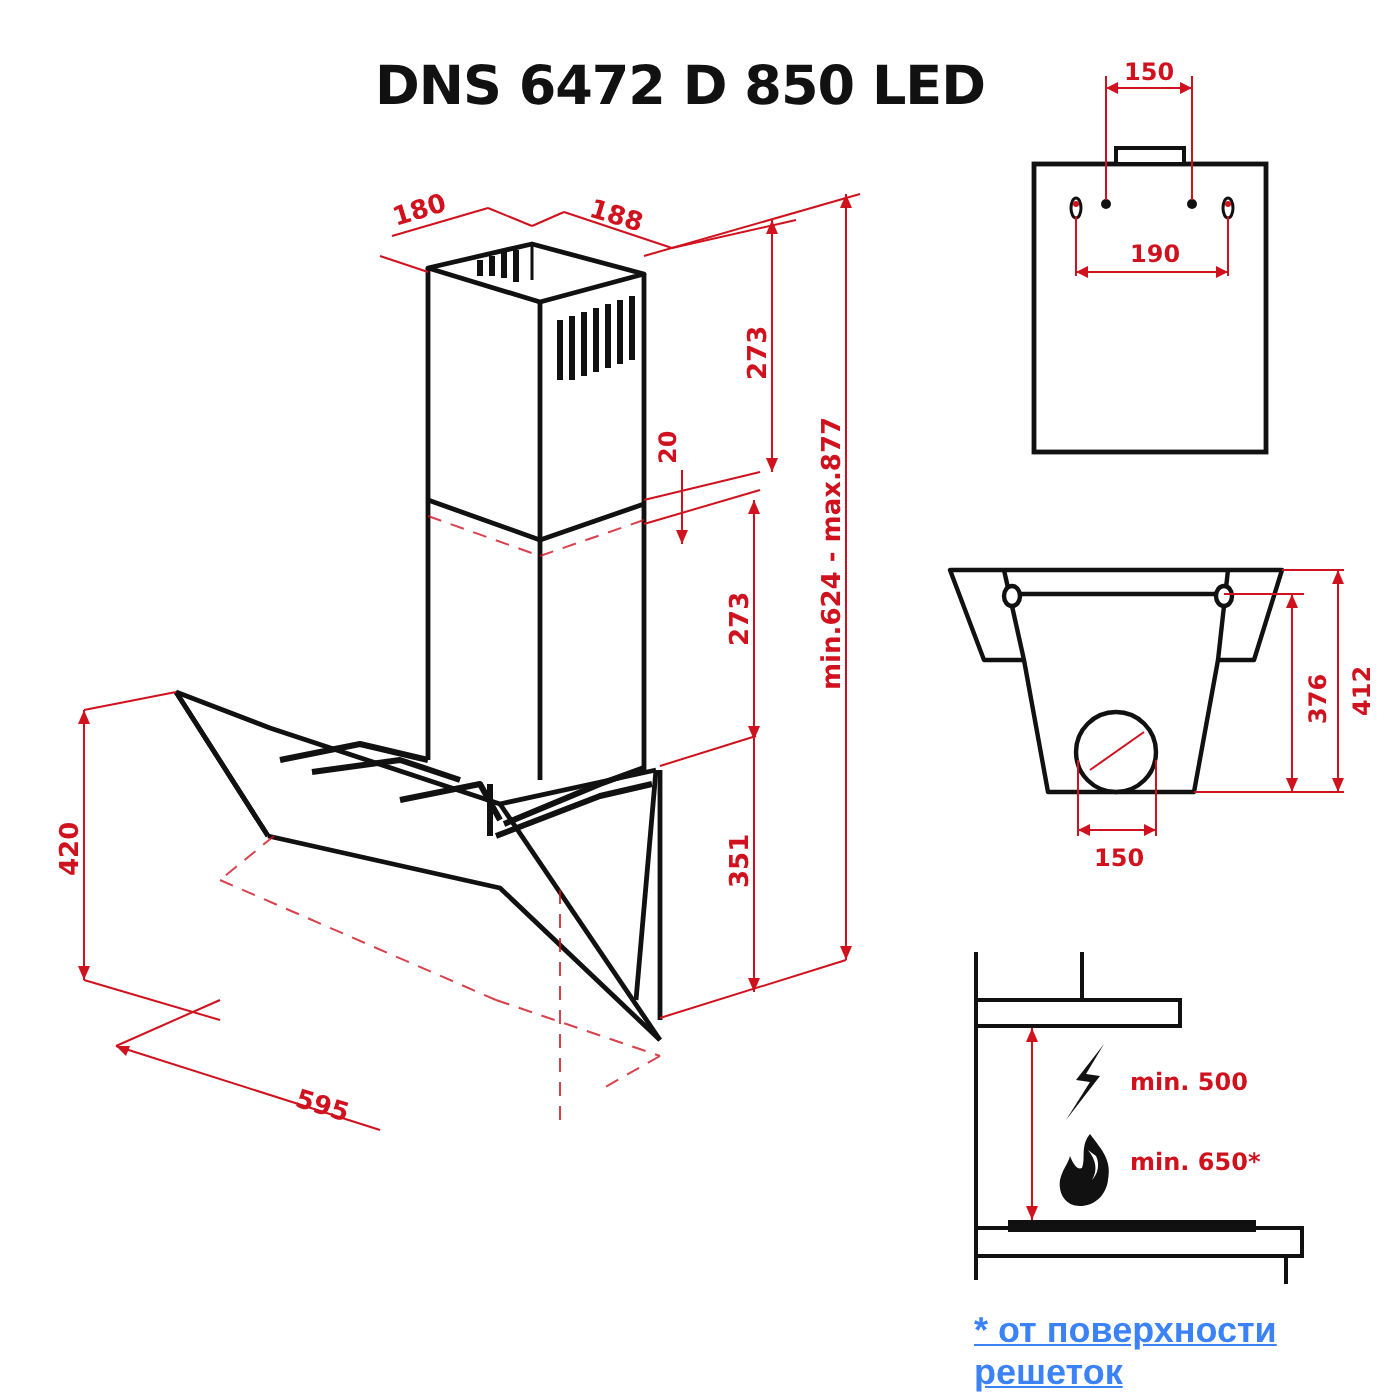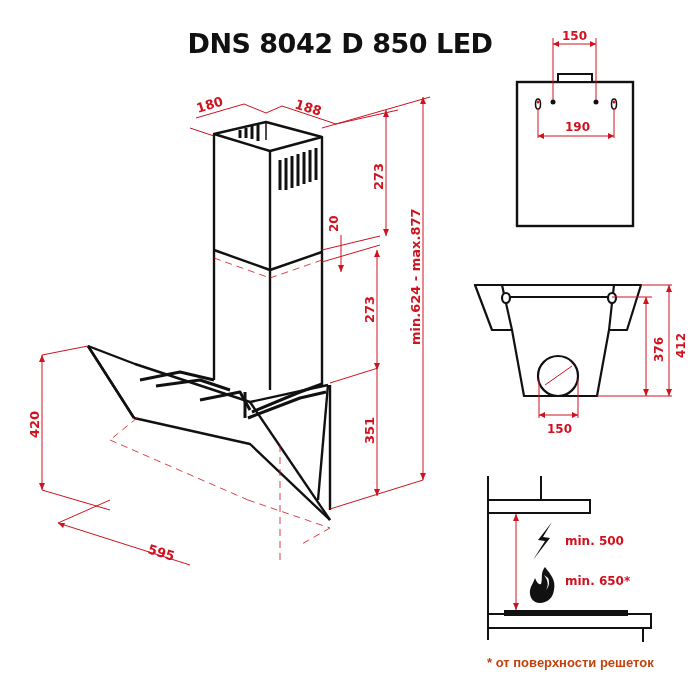--- a/index.html
+++ b/index.html
@@ -5,27 +5,27 @@
   html, body { margin: 0; padding: 0; background: #ffffff; }
   body { width: 700px; height: 700px; position: relative; overflow: hidden; font-family: "DejaVu Sans", sans-serif; }
   .title {
     position: absolute; left: 0; top: 28px; width: 680px; text-align: center;
     font-family: "DejaVu Sans", sans-serif; font-weight: bold; font-size: 27px; color: #111; letter-spacing: -0.5px;
   }
   svg { position: absolute; left: 0; top: 0; }
   .dim { font-family: "DejaVu Sans", sans-serif; font-weight: bold; fill: #d0121f; }
   .note {
     position: absolute; left: 487px; top: 655px; font-family: "Liberation Sans", sans-serif;
-    font-size: 13px; color: #c2410c; font-weight: bold;
+    font-size: 18px; color: #3b82f6; font-weight: bold; text-decoration: underline;
   }
 </style>
 </head>
 <body>
 
-<div class="title">DNS 8042 D 850 LED</div>
+<div class="title">DNS 6472 D 850 LED</div>
 
 <svg width="700" height="700" viewBox="0 0 700 700">
 
   <g fill="none" stroke="#111" stroke-width="2.4" stroke-linejoin="round">
 
     <g>
       <polygon points="214,134 266,122 322,137 270,151" fill="#fff"></polygon>
       <line x1="214" y1="134" x2="214" y2="250"></line>
       <line x1="270" y1="151" x2="270" y2="270"></line>
       <line x1="322" y1="137" x2="322" y2="252"></line>

